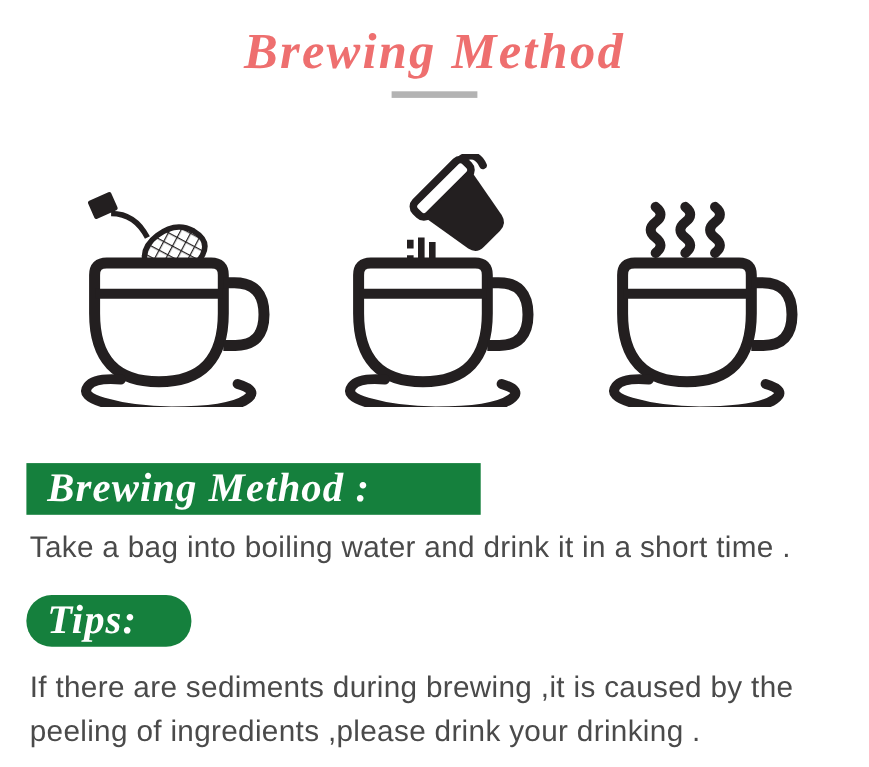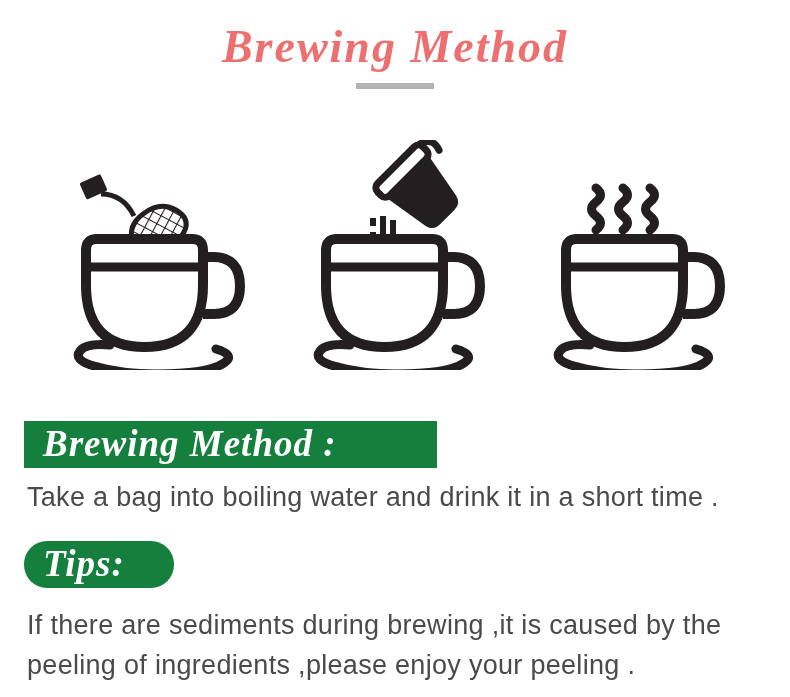--- a/index.html
+++ b/index.html
@@ -91,15 +91,15 @@
       </g>
       <use href="#cup-base"></use>
     </svg>
 
   </div>
 
   <div class="banner banner-1">Brewing Method :</div>
   <div class="body-text body-1">Take a bag into boiling water and drink it in a short time .</div>
 
   <div class="banner banner-2">Tips:</div>
-  <div class="body-text body-2">If there are sediments during brewing ,it is caused by the peeling of ingredients ,please enjoy your peeling .</div>
+  <div class="body-text body-2">If there are sediments during brewing ,it is caused by the peeling of ingredients ,please drink your drinking .</div>
 
 </div>
 
 </body></html>

